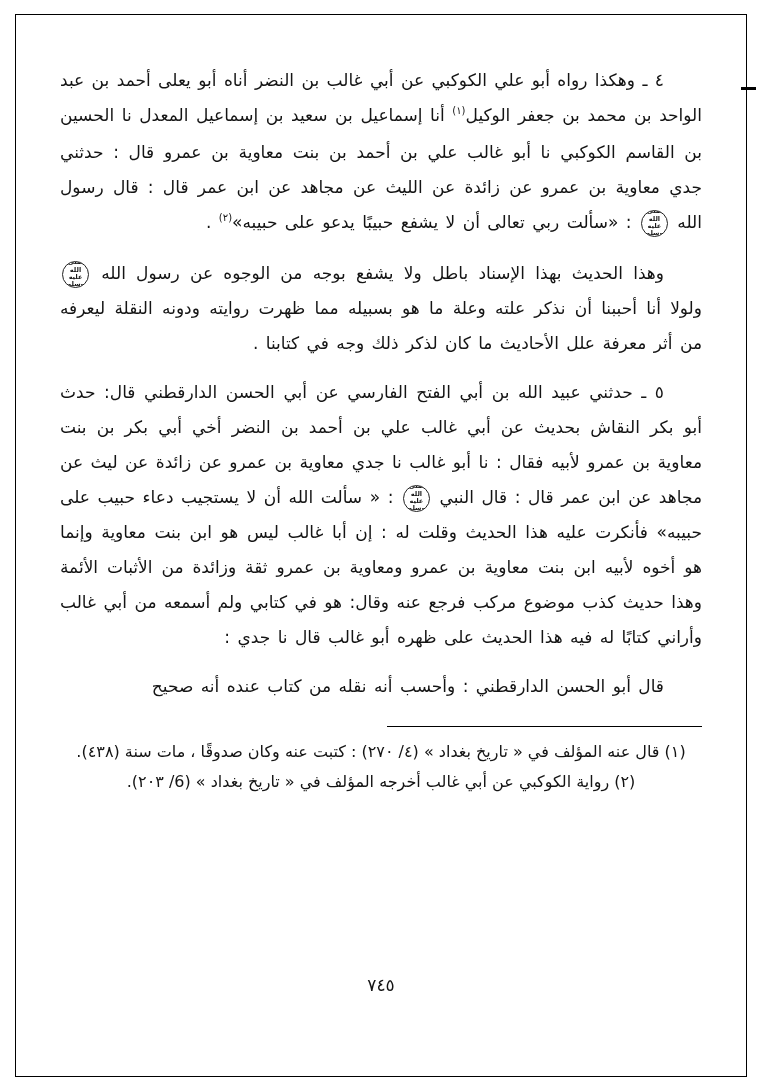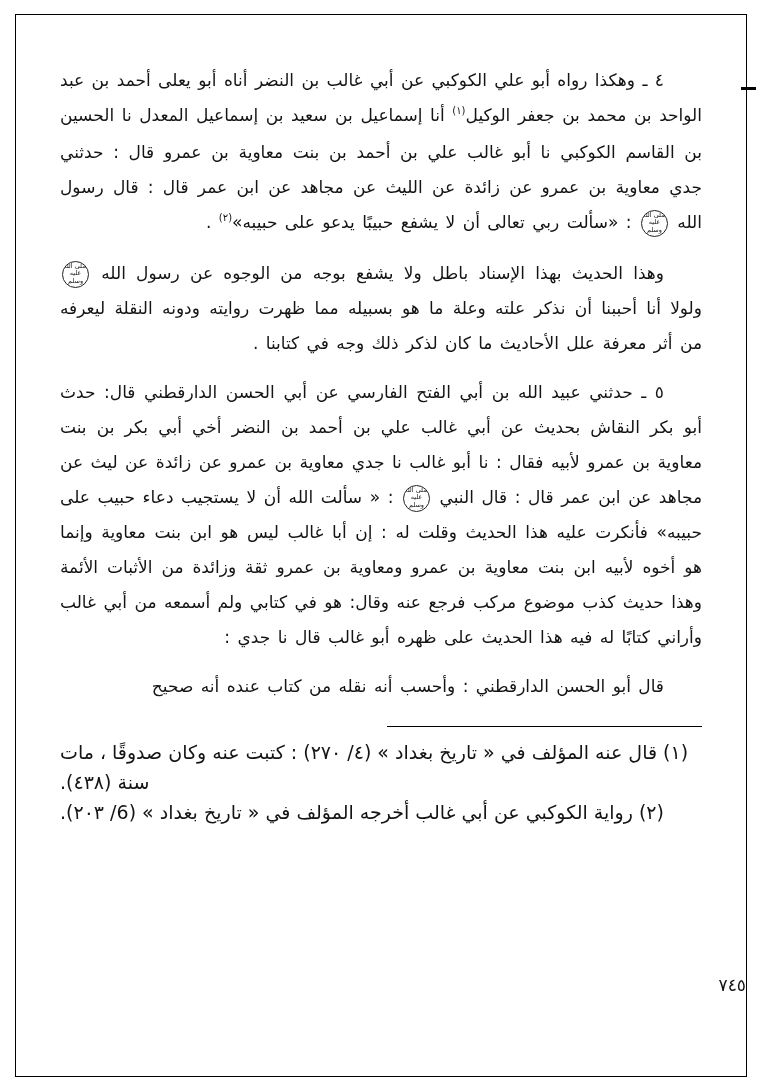--- a/index.html
+++ b/index.html
@@ -51,38 +51,40 @@
     font-size: 6.5px;
     line-height: 1.15;
     align-items: center;
     justify-content: center;
     text-align: center;
     vertical-align: middle;
     margin: 0 2px;
     overflow: hidden;
     text-indent: 0;
     word-spacing: 0;
+    font-weight: bold;
   }
   .footnote-area { margin-top: 22px; }
   .footnote-rule {
     width: 315px;
     border-top: 1px solid #000000;
     margin: 0 0 10px auto;
   }
   .footnote {
-    font-size: 19px;
+    font-size: 16px;
     line-height: 30px;
     margin: 0;
-    text-align: left;
+    text-align: center;
   }
   .page-number {
     position: absolute;
     top: 960px;
     left: 0;
     width: 100%;
+    text-align: center;
     font-size: 17px;
     direction: rtl;
   }
   .margin-mark {
     position: absolute;
     top: 87px;
     right: 6px;
     width: 15px;
     height: 3px;
     background: #000000;

